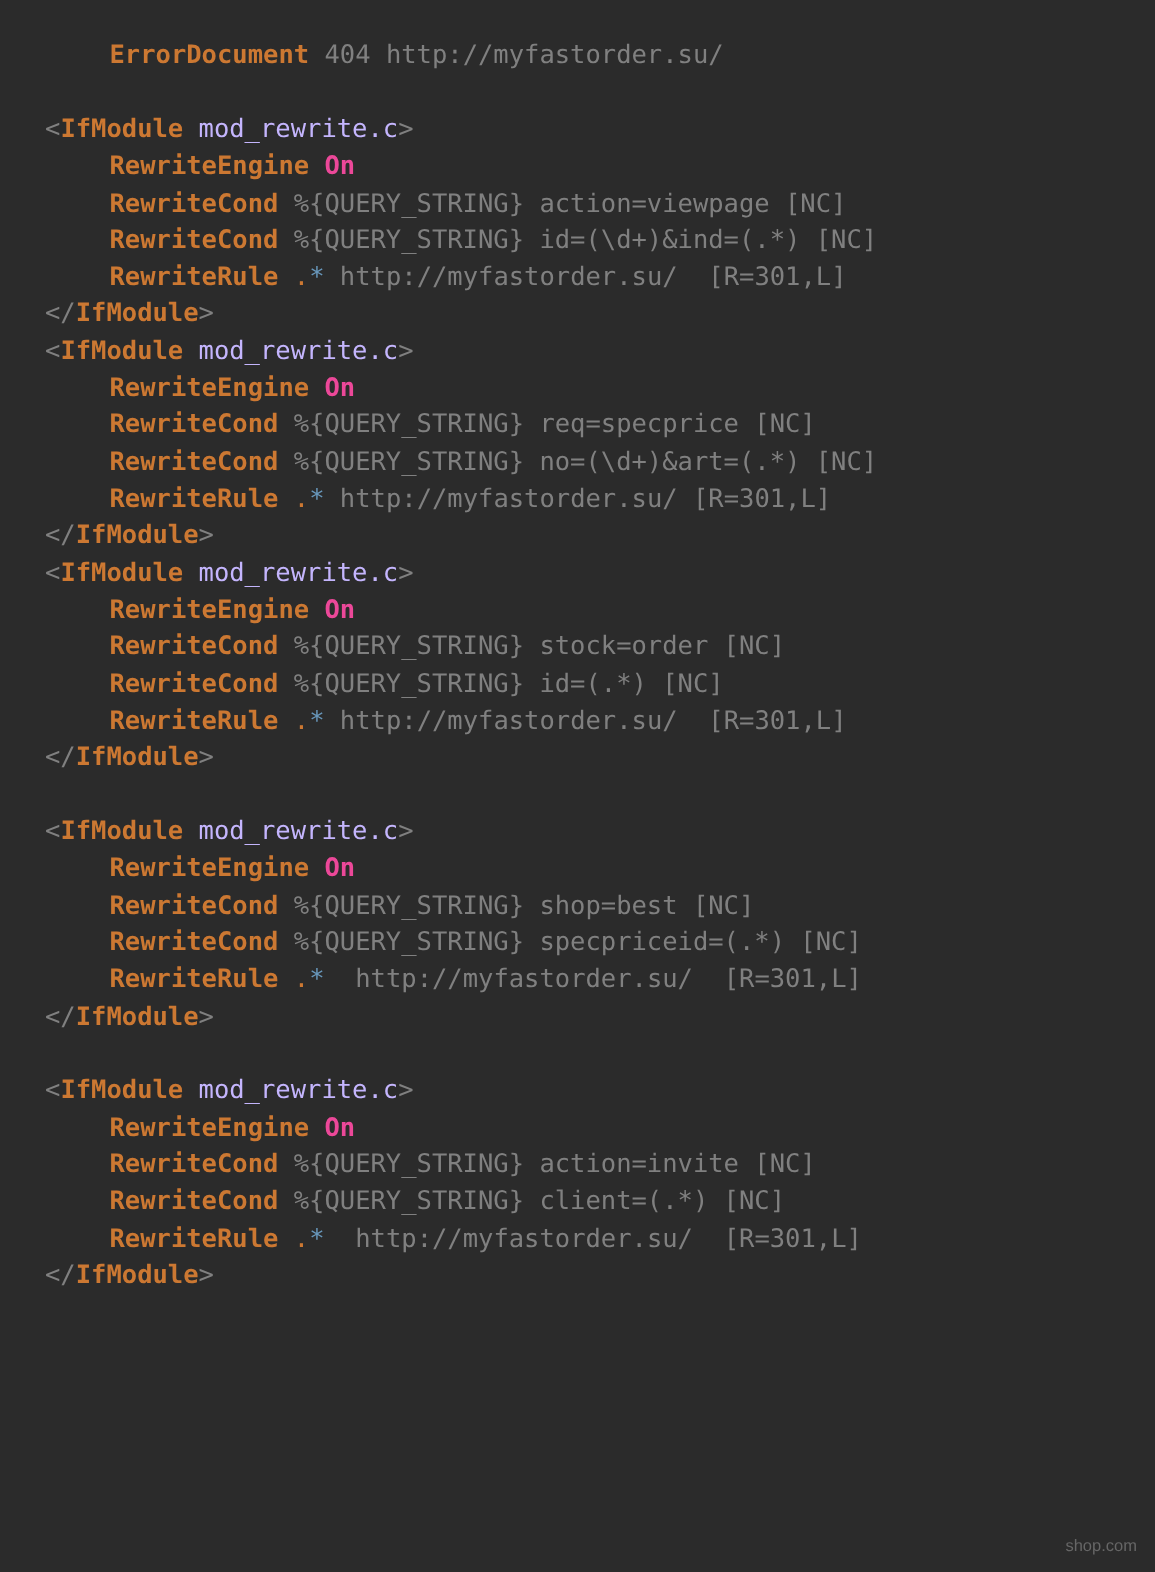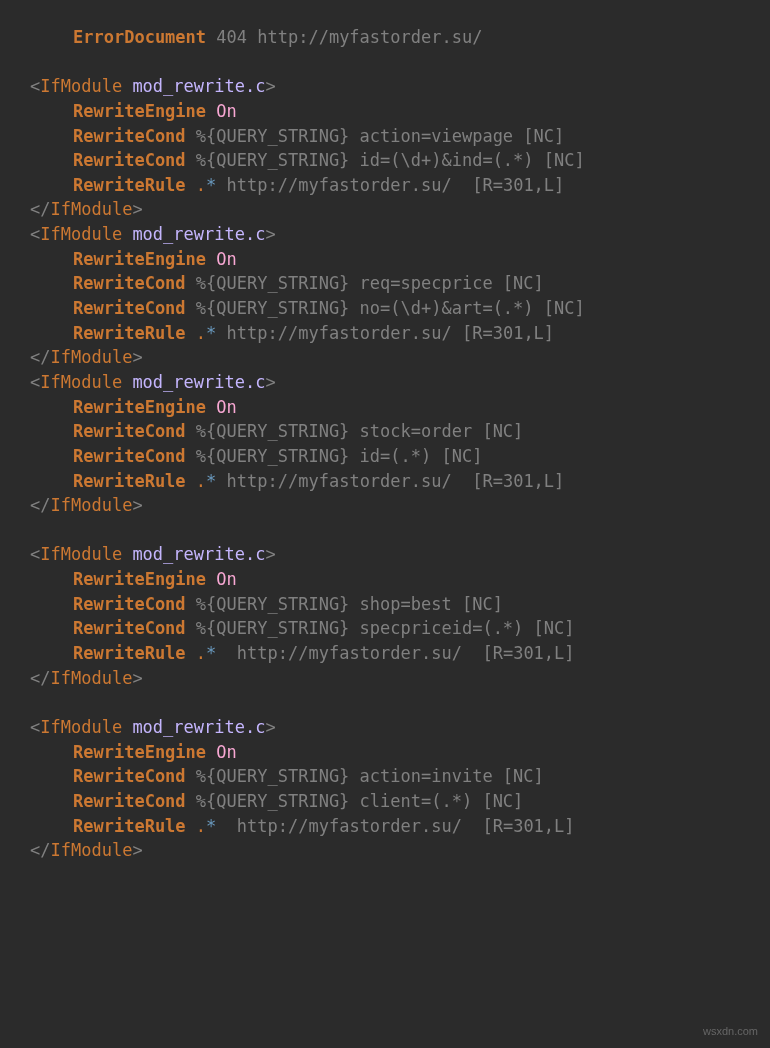--- a/index.html
+++ b/index.html
@@ -21,30 +21,31 @@
     .code-container {
       white-space: pre;
     }
     .directive {
       color: #cc7832;
       font-weight: bold;
       margin-left: 43px;
     }
     .tag {
       color: #cc7832;
-      font-weight: normal;
+      font-weight: bold;
     }
     .bracket {
       color: #808080;
     }
     .module-name {
       color: #c4b5fd;
     }
     .value-on {
-      color: #f9a8d4;
+      color: #ec4899;
+      font-weight: bold;
     }
     .query-var {
       color: #808080;
     }
     .url {
       color: #808080;
       text-align: right;
     }
     .dot {
       color: #cc7832;
@@ -59,13 +60,13 @@
       font-size: 11px;
       color: #666;
       font-family: sans-serif;
     }
   </style>
 </head>
 <body>
 
 <div class="code-container" id="code-root"><div><span class="directive">ErrorDocument</span><span> </span><span class="query-var">404 http://myfastorder.su/</span></div><div>&nbsp;</div><div><span class="bracket">&lt;</span><span class="tag">IfModule</span><span class="module-name"> mod_rewrite.c</span><span class="bracket">&gt;</span></div><div><span class="directive">RewriteEngine</span><span class="value-on"> On</span></div><div><span class="directive">RewriteCond</span><span class="query-var"> %{QUERY_STRING} action=viewpage [NC]</span></div><div><span class="directive">RewriteCond</span><span class="query-var"> %{QUERY_STRING} id=(\d+)&amp;ind=(.*) [NC]</span></div><div><span class="directive">RewriteRule</span><span> </span><span class="dot">.</span><span class="star">*</span><span class="url"> http://myfastorder.su/  [R=301,L]</span></div><div><span class="bracket">&lt;/</span><span class="tag">IfModule</span><span class="bracket">&gt;</span></div><div><span class="bracket">&lt;</span><span class="tag">IfModule</span><span class="module-name"> mod_rewrite.c</span><span class="bracket">&gt;</span></div><div><span class="directive">RewriteEngine</span><span class="value-on"> On</span></div><div><span class="directive">RewriteCond</span><span class="query-var"> %{QUERY_STRING} req=specprice [NC]</span></div><div><span class="directive">RewriteCond</span><span class="query-var"> %{QUERY_STRING} no=(\d+)&amp;art=(.*) [NC]</span></div><div><span class="directive">RewriteRule</span><span> </span><span class="dot">.</span><span class="star">*</span><span class="url"> http://myfastorder.su/ [R=301,L]</span></div><div><span class="bracket">&lt;/</span><span class="tag">IfModule</span><span class="bracket">&gt;</span></div><div><span class="bracket">&lt;</span><span class="tag">IfModule</span><span class="module-name"> mod_rewrite.c</span><span class="bracket">&gt;</span></div><div><span class="directive">RewriteEngine</span><span class="value-on"> On</span></div><div><span class="directive">RewriteCond</span><span class="query-var"> %{QUERY_STRING} stock=order [NC]</span></div><div><span class="directive">RewriteCond</span><span class="query-var"> %{QUERY_STRING} id=(.*) [NC]</span></div><div><span class="directive">RewriteRule</span><span> </span><span class="dot">.</span><span class="star">*</span><span class="url"> http://myfastorder.su/  [R=301,L]</span></div><div><span class="bracket">&lt;/</span><span class="tag">IfModule</span><span class="bracket">&gt;</span></div><div>&nbsp;</div><div><span class="bracket">&lt;</span><span class="tag">IfModule</span><span class="module-name"> mod_rewrite.c</span><span class="bracket">&gt;</span></div><div><span class="directive">RewriteEngine</span><span class="value-on"> On</span></div><div><span class="directive">RewriteCond</span><span class="query-var"> %{QUERY_STRING} shop=best [NC]</span></div><div><span class="directive">RewriteCond</span><span class="query-var"> %{QUERY_STRING} specpriceid=(.*) [NC]</span></div><div><span class="directive">RewriteRule</span><span> </span><span class="dot">.</span><span class="star">*</span><span class="url">  http://myfastorder.su/  [R=301,L]</span></div><div><span class="bracket">&lt;/</span><span class="tag">IfModule</span><span class="bracket">&gt;</span></div><div>&nbsp;</div><div><span class="bracket">&lt;</span><span class="tag">IfModule</span><span class="module-name"> mod_rewrite.c</span><span class="bracket">&gt;</span></div><div><span class="directive">RewriteEngine</span><span class="value-on"> On</span></div><div><span class="directive">RewriteCond</span><span class="query-var"> %{QUERY_STRING} action=invite [NC]</span></div><div><span class="directive">RewriteCond</span><span class="query-var"> %{QUERY_STRING} client=(.*) [NC]</span></div><div><span class="directive">RewriteRule</span><span> </span><span class="dot">.</span><span class="star">*</span><span class="url">  http://myfastorder.su/  [R=301,L]</span></div><div><span class="bracket">&lt;/</span><span class="tag">IfModule</span><span class="bracket">&gt;</span></div></div>
 
-<div class="watermark">wsxdn.com</div>
+<div class="watermark">shop.com</div>
 
 </body></html>

